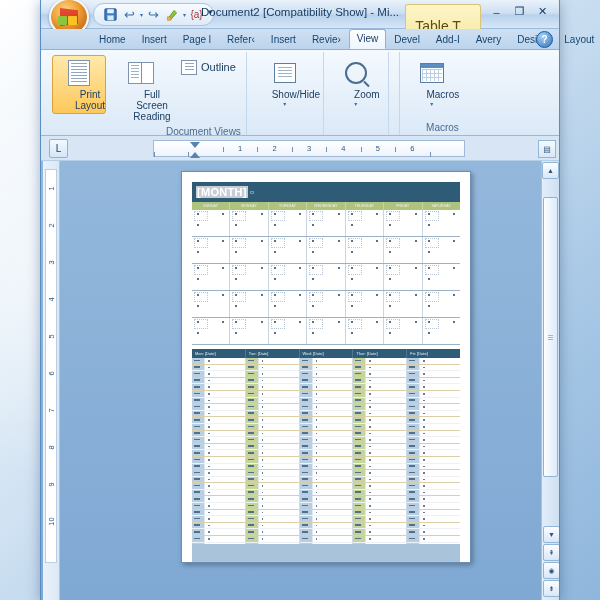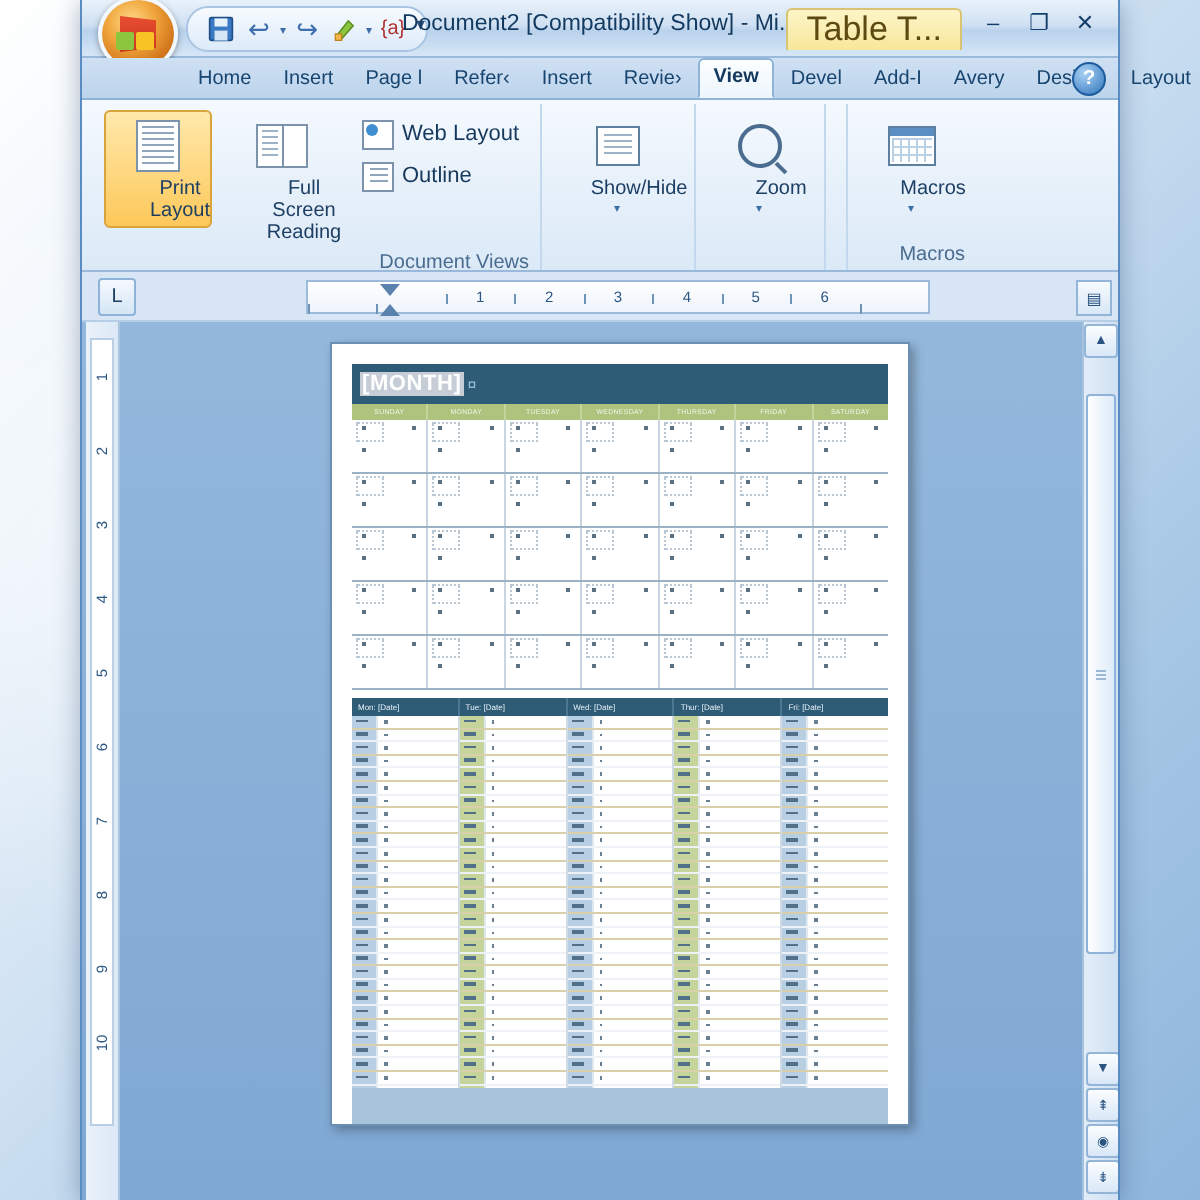--- a/index.html
+++ b/index.html
@@ -64,24 +64,24 @@
   .qat .qi{width:17px;height:17px;display:flex;align-items:center;justify-content:center;font-size:11px;color:#2b4e7a;}
   .caret{font-size:6px;color:#3d6ea8;}
   .qat-more{position:absolute;left:167px;top:7px;font-size:9px;color:#35557e;}
 
   .win-title{
     position:absolute;left:0;right:0;top:6px;text-align:center;
     font-size:11.5px;color:#12395f;
     pointer-events:none;
   }
   .ctx-tab{
-    position:absolute;right:78px;top:4px;height:20px;line-height:20px;padding:0 9px;
+    position:absolute;right:78px;top:4px;height:20px;line-height:20px;padding:11px 9px;
     background:linear-gradient(#fdf5c9,#f6e79a);
     border:1px solid #d8c473;border-bottom:none;
-    border-radius:3px 3px 0 0;color:#5d4a10;font-size:17px;
+    border-radius:3px 3px 0 0;color:#5d4a10;font-size:14px;
   }
   .win-btns{position:absolute;right:6px;top:3px;display:flex;gap:2px;}
   .win-btns div{
     width:21px;height:17px;display:flex;align-items:center;justify-content:center;
     color:#16406c;font-size:11px;border-radius:2px;
   }
 
   
   .tabstrip{
     position:relative;height:20px;
@@ -90,21 +90,21 @@
     padding-left:50px;
     display:flex;align-items:flex-end;
   }
   .tab{
     height:18px;line-height:18px;padding:0 7px;font-size:10px;color:#17456f;
     border:1px solid transparent;border-bottom:none;white-space:nowrap;
   }
   .tab.active{
     background:linear-gradient(#fcfeff,#eef6fd);
     border:1px solid #8fb2d8;border-bottom:1px solid #eef6fd;
-    border-radius:3px 3px 0 0;color:#13395e;font-weight:bold;
+    border-radius:3px 3px 0 0;color:#13395e;font-weight:normal;
   }
   .help-btn{
     position:absolute;right:6px;bottom:1px;width:15px;height:15px;border-radius:50%;
     background:radial-gradient(circle at 35% 30%,#a9d2f5,#2f74bb);
     color:#fff;font-size:10px;text-align:center;line-height:15px;font-weight:bold;
     border:1px solid #1f5c9c;
   }
 
   
   .ribbon{
@@ -193,21 +193,21 @@
     background:linear-gradient(90deg,#eaf2fa,#dbe8f6);border-right:1px solid #aac5e0;
   }
   .vruler .vseg{position:relative;height:35.5px;text-align:center;}
   .vruler .vnum{
     position:absolute;left:0;right:0;top:11px;font-size:7.5px;color:#2c5782;
     transform:rotate(-90deg);
   }
   .vruler .vwhite{position:absolute;left:2px;right:2px;background:#fff;border:1px solid #b9cfe4;}
 
   .page{
-    position:absolute;left:124px;top:10px;width:288px;height:390px;
+    position:absolute;left:140px;top:10px;width:288px;height:390px;
     background:#fff;border:1px solid #6a8eb4;
     box-shadow:2px 2px 5px rgba(0,0,0,.3);
     overflow:hidden;
   }
   .page-inner{position:absolute;left:10px;top:10px;right:10px;bottom:10px;}
 
   
   .cal-title{
     position:relative;height:20px;background:#2e5c77;
     display:flex;align-items:center;padding-left:4px;
@@ -360,26 +360,20 @@
         </div>
         <div class="bigbtn wide">
           <div class="ic">
               <div class="book-ic"></div>
             </div>
           <div class="lbl">Full Screen Reading</div>
         </div>
         <div class="smallbtns">
           <div class="smallbtn">
             <div class="sic">
-                <div class="mini web"></div>
-              </div>
-            <div class="slbl">Web Layout</div>
-          </div>
-          <div class="smallbtn">
-            <div class="sic">
                 <div class="mini outl"></div>
               </div>
             <div class="slbl">Outline</div>
           </div>
         </div>
       </div>
       <div class="group-label">Document Views</div>
     </div>
 
     <div class="group">

